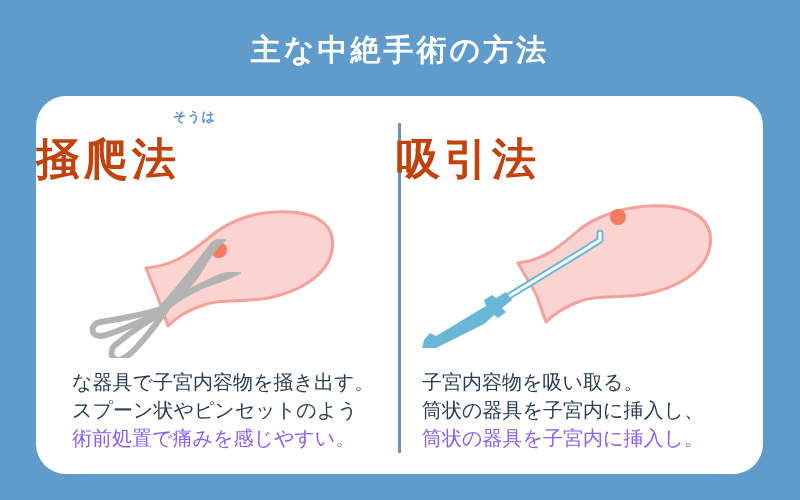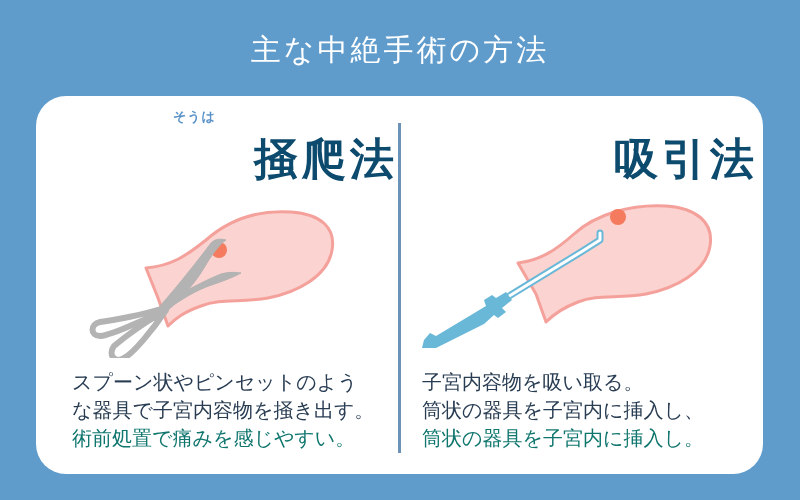--- a/index.html
+++ b/index.html
@@ -5,50 +5,50 @@
     html, body { margin: 0; padding: 0; }
     body {
       width: 800px; height: 500px; overflow: hidden;
       background: #5f9ccc;
       font-family: "DejaVu Sans", sans-serif;
       position: relative;
     }
     .title {
       position: absolute; left: 0; top: 30px; width: 800px;
       text-align: center; color: #ffffff;
-      font-size: 30px; font-weight: normal; letter-spacing: 3px;
+      font-size: 30px; font-weight: bold; letter-spacing: 3px;
     }
     .card {
       position: absolute; left: 36px; top: 96px;
       width: 727px; height: 378px;
       background: #ffffff; border-radius: 30px;
     }
     .divider {
       position: absolute; left: 362px; top: 27px;
       width: 3px; height: 330px; background: #6b93b8;
     }
     .panel { position: absolute; top: 0; width: 362px; height: 370px; }
     .panel.left { left: 0; }
     .panel.right { left: 360px; }
     .method-title {
       position: absolute; top: 34px; width: 100%;
-      text-align: right; color: #0c4a6e;
+      text-align: left; color: #c2410c;
       font-size: 44px; font-weight: bold; letter-spacing: 4px;
     }
     .ruby {
       position: absolute; top: 12px; left: 137px;
       font-size: 13px; color: #5b93c9; font-weight: bold; letter-spacing: 1px;
     }
     .illus { position: absolute; left: 0; top: 92px; width: 362px; height: 170px; }
     .desc {
       position: absolute; top: 272px; left: 36px; right: 0;
       font-size: 20px; line-height: 28px; color: #283c52;
     }
     .panel.right .desc { left: 26px; }
-    .desc .accent { color: #0f766e; }
+    .desc .accent { color: #8b5cf6; }
     .desc div { white-space: nowrap; }
   </style>
 </head>
 <body>
 
 <div class="title">主な中絶手術の方法</div>
 
 <div class="card">
 
   <div class="panel left">
@@ -66,22 +66,22 @@
 
         <path d="M124,118 C140,108 165,94 185,86 C192,84 198,84 205,85 C196,90 184,94 170,99 C155,105 140,115 128,124 Z"></path>
 
         <path d="M128,120 C110,126 80,132 64,134 C54,136 54,148 64,148 C80,146 100,134 118,128 Z" fill="none" stroke-width="6"></path>
 
         <path d="M130,122 C118,140 98,165 88,170 C78,176 72,166 78,158 C90,148 110,134 124,126 Z" fill="none" stroke-width="6"></path>
       </g>
     </svg>
 
     <div class="desc">
+      <div>な器具で子宮内容物を掻き出す。</div>
       <div>スプーン状やピンセットのよう</div>
-      <div>な器具で子宮内容物を掻き出す。</div>
       <div class="accent">術前処置で痛みを感じやすい。</div>
     </div>
   </div>
 
   <div class="divider"></div>
 
   <div class="panel right">
     <div class="method-title">吸引法</div>
 
     <svg class="illus" viewBox="0 0 362 170" width="362" height="170">

